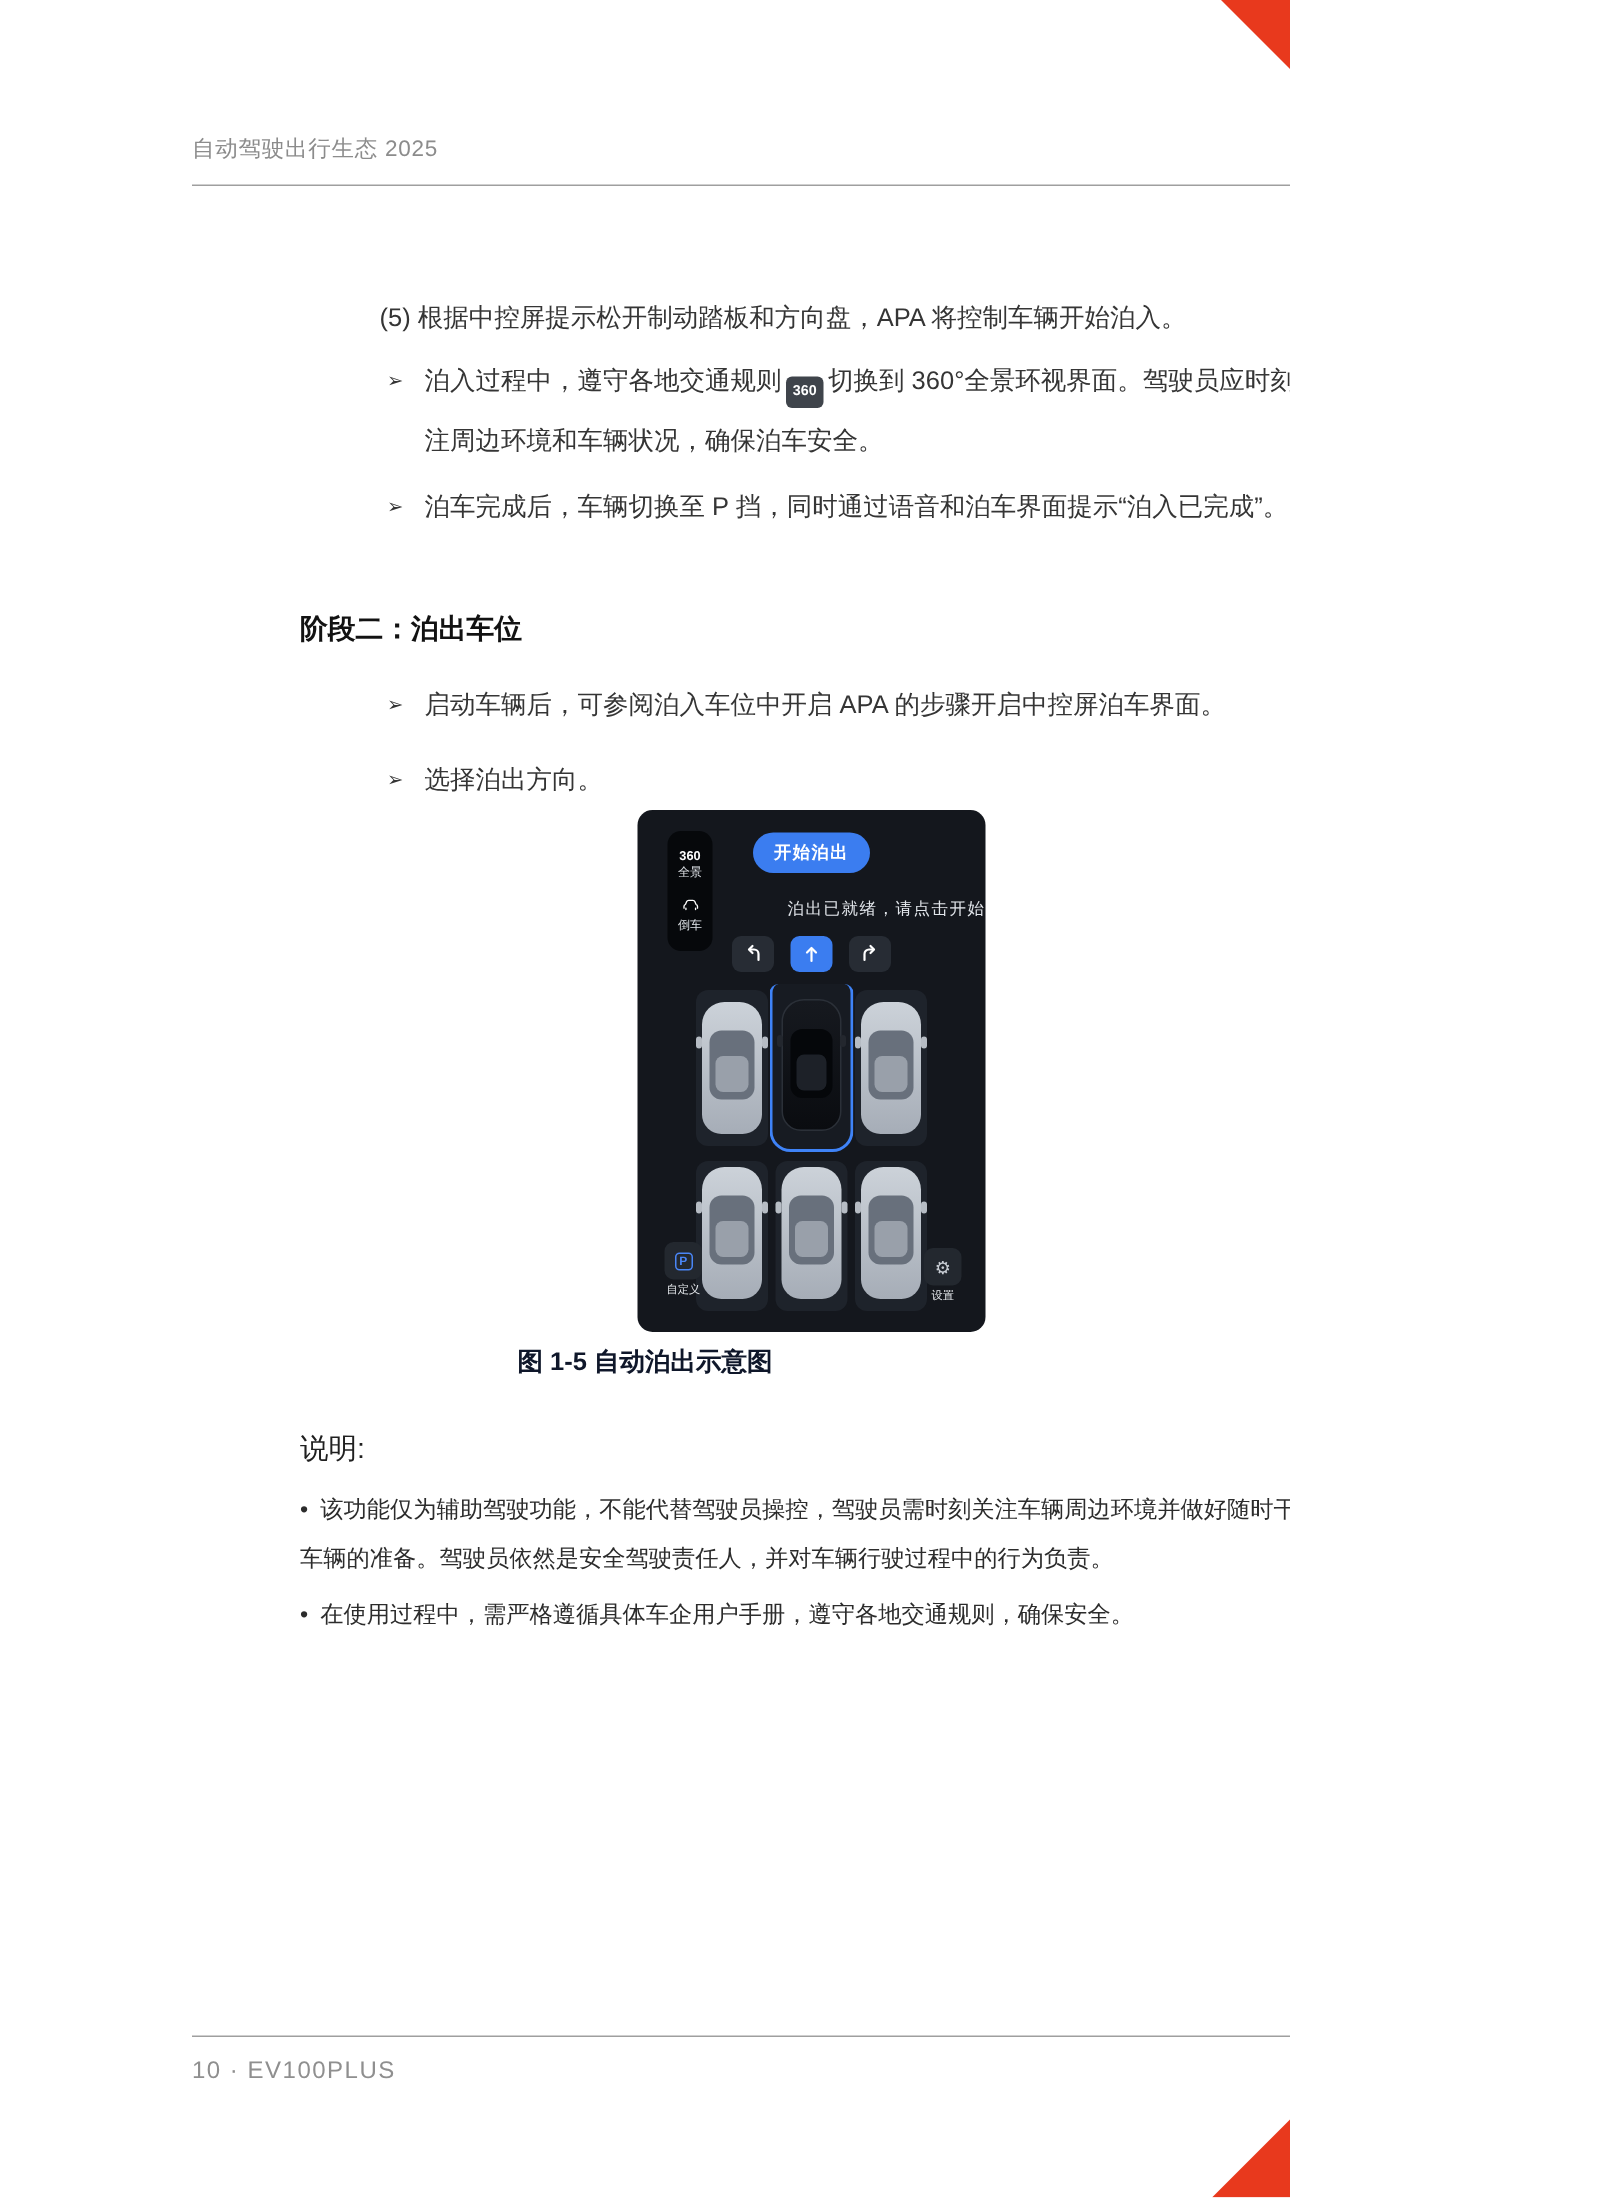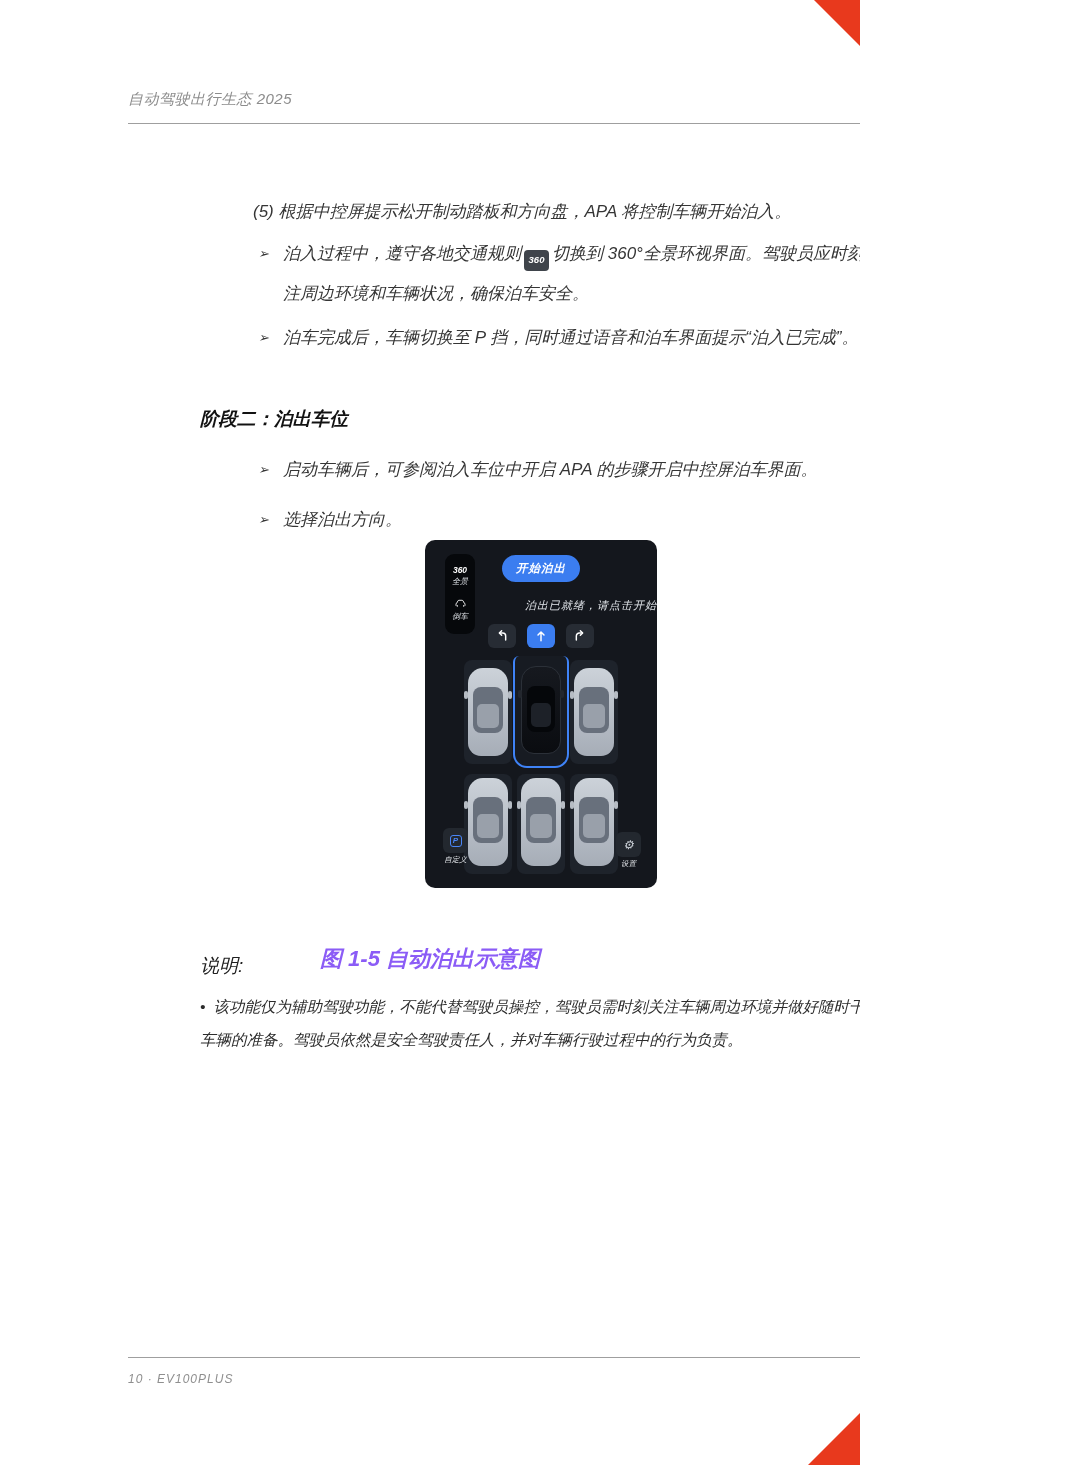--- a/index.html
+++ b/index.html
@@ -1,34 +1,34 @@
 <!DOCTYPE html>
 <html><head>
 <meta charset="utf-8">
 <style>
   * { margin:0; padding:0; box-sizing:border-box; }
   html,body { background:#ffffff; }
   .page {
     position:relative; width:860px; height:1465px; background:#ffffff;
-    font-family:"Liberation Sans", sans-serif; color:#383838; overflow:hidden;font-style:italic;
+    font-family:"Liberation Sans", sans-serif; color:#383838; overflow:hidden;
   }
   
   .tri-top {
     position:absolute; top:0; right:0; width:0; height:0;
     border-left:46px solid transparent; border-top:46px solid #e8391d;
   }
   .tri-bottom {
     position:absolute; bottom:0; right:0; width:0; height:0;
     border-left:52px solid transparent; border-bottom:52px solid #e8391d;
   }
   
   .header-title { position:absolute; left:128px; top:90px; font-size:15px; color:#8c8c8c; letter-spacing:0.5px; }
   .header-rule  { position:absolute; left:128px; top:123px; width:824px; height:1px; background:#9f9f9f; }
   .footer-rule  { position:absolute; left:128px; top:1357px; width:824px; height:1px; background:#9f9f9f; }
-  .footer-text  { position:absolute; left:128px; top:1372px; font-size:12px; color:#8f8f8f; letter-spacing:1px; }
+  .footer-text  { position:absolute; left:128px; top:1372px; font-size:16px; color:#8f8f8f; letter-spacing:1px; }
 
   
   .step { position:absolute; left:253px; top:197px; width:630px; font-size:17px; line-height:30px; color:#353535; }
   .bullet { position:absolute; font-size:17px; line-height:40px; color:#353535; }
   .bullet .mark { position:absolute; left:0; top:0; font-size:13px; color:#353535; }
   .bullet .btext { display:block; margin-left:25px; width:600px; }
   .b1 { left:258px; top:234px; }
   .b2 { left:258px; top:318px; }
   .b3 { left:258px; top:450px; }
   .b4 { left:258px; top:500px; }
@@ -98,21 +98,21 @@
   }
   .p-badge {
     width:12px; height:12px; border:1.5px solid #4a86f7; border-radius:3px;
     color:#4a86f7; font-size:8px; font-weight:bold; display:flex; align-items:center; justify-content:center;
   }
   .corner-label { font-size:7.5px; color:#e6e9ed;text-align:right; }
   .gear-glyph { font-size:12px; color:#c7ccd3; line-height:12px; }
 
   .figure-caption {
     position:absolute; left:0; right:0; top:896px; text-align:center;
-    font-size:22px; font-weight:bold; color:#8b5cf6;margin-top:48px;
+    font-size:17px; font-weight:bold; color:#0f172a;
   }
 
   .notes-title { position:absolute; left:200px; top:953px; font-size:19px; color:#202020; font-weight:500; }
   .note { position:absolute; left:200px; width:695px; font-size:15.5px; line-height:33px; color:#2c2c2c; }
   .note .nmark { margin-right:8px; }
   .n1 { top:990px; }
   .n2 { top:1060px; }
 </style>
 </head>
 <body>
@@ -256,17 +256,18 @@
     </div>
 
   </div>
 
   <div class="figure-caption">图 1-5 自动泊出示意图</div>
 
   <div class="notes-title">说明:</div>
 
   <div class="note n1"><span class="nmark">•</span><span>该功能仅为辅助驾驶功能，不能代替驾驶员操控，驾驶员需时刻关注车辆周边环境并做好随时干预车辆的准备。驾驶员依然是安全驾驶责任人，并对车辆行驶过程中的行为负责。</span></div>
 
+  <div class="note n2"><span class="nmark">•</span><span>在使用过程中，需严格遵循具体车企用户手册，遵守各地交通规则，确保安全。</span></div>
 
   <div class="footer-rule"></div>
   <div class="footer-text">10 · EV100PLUS</div>
 
 </div>
 
 </body></html>

